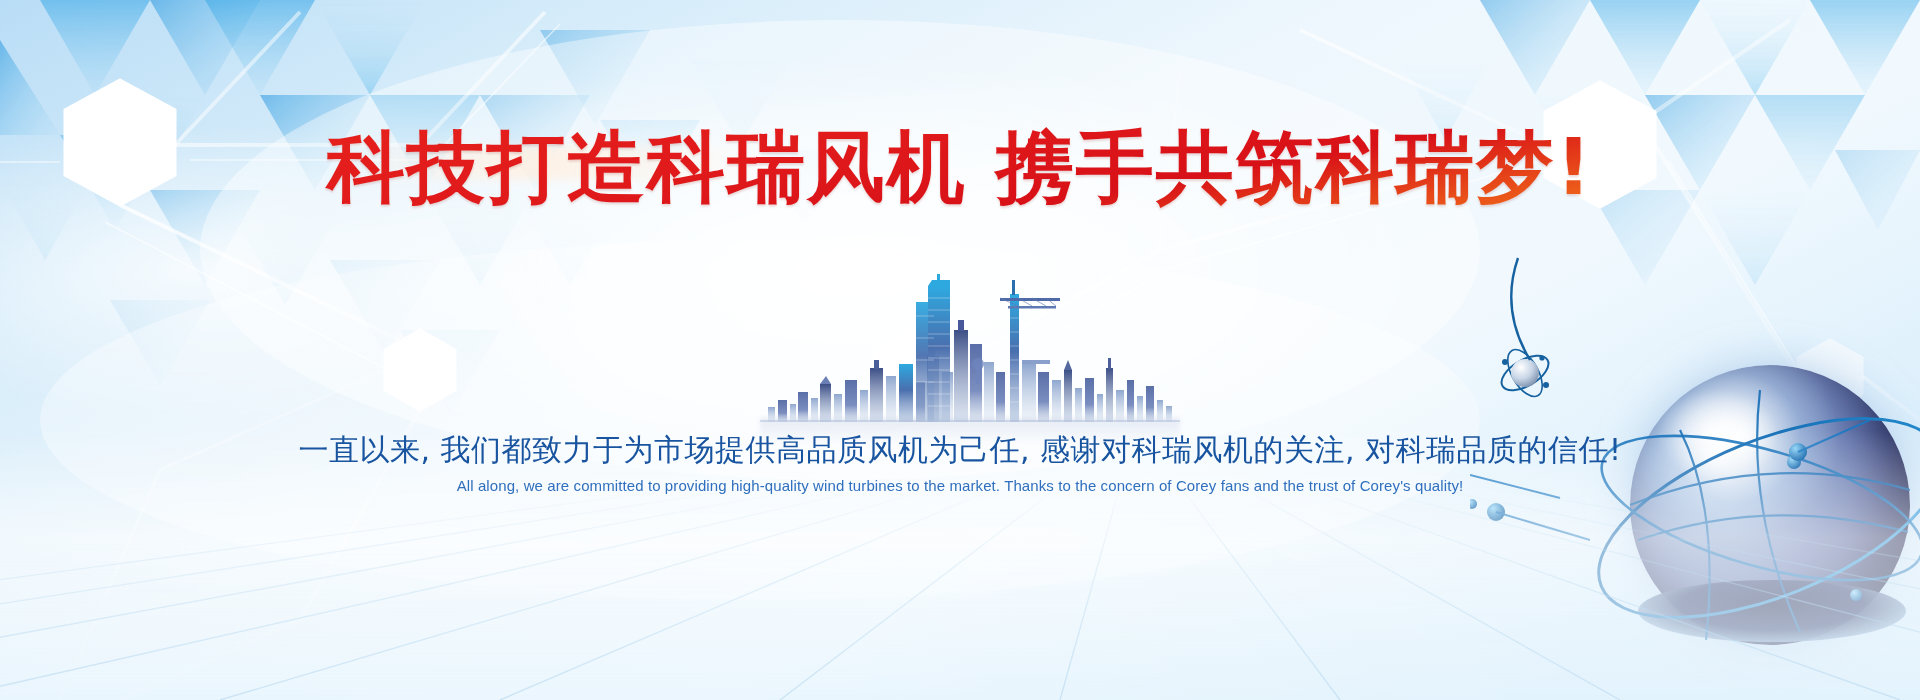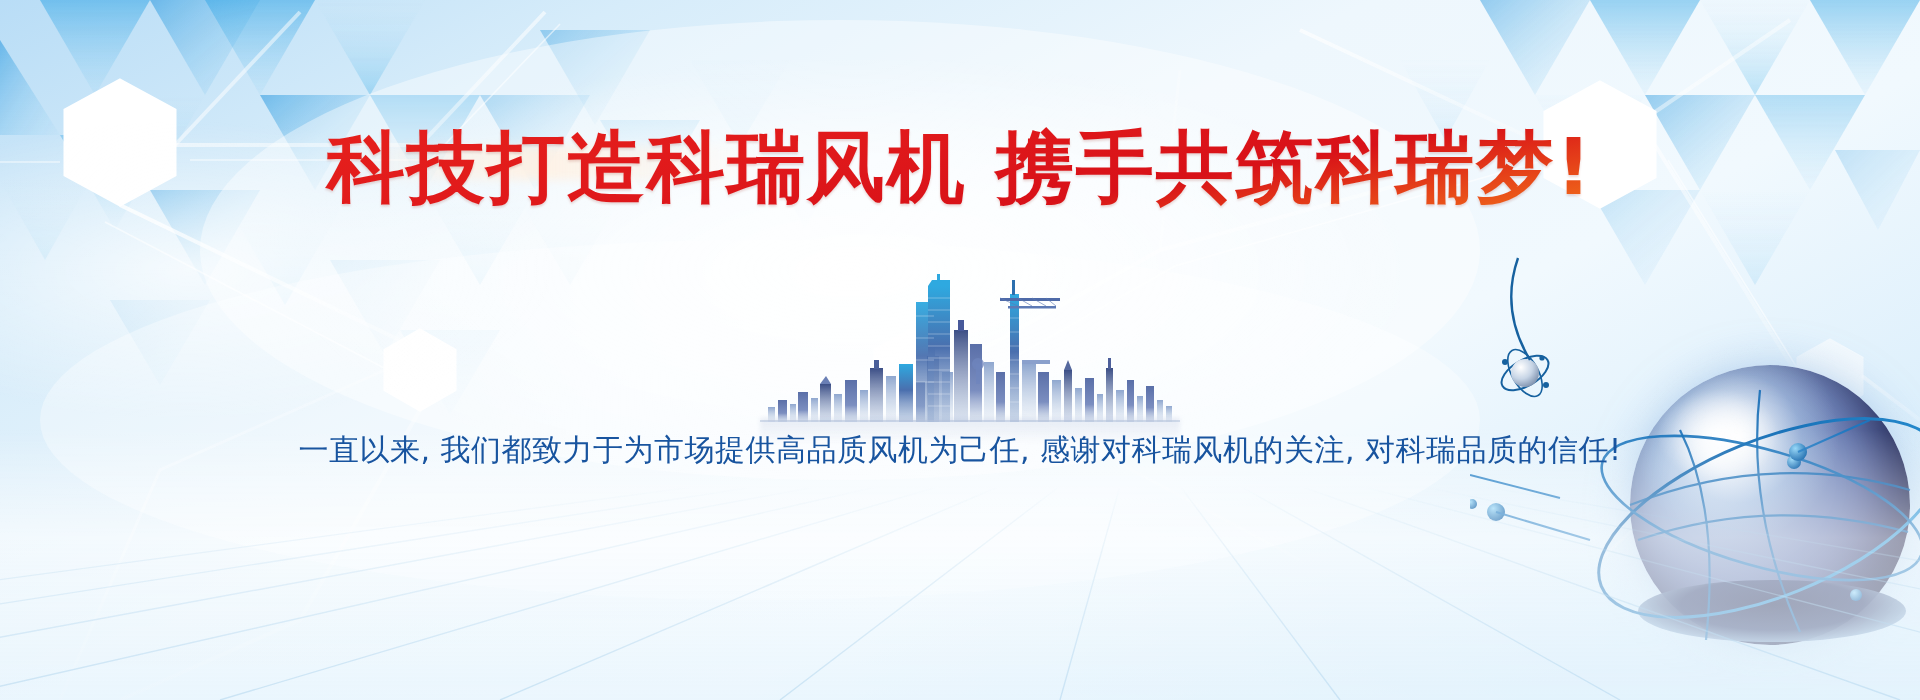--- a/index.html
+++ b/index.html
@@ -440,15 +440,16 @@
       <line x1="0" y1="218" x2="1920" y2="218"></line>
     </g>
   </svg>
 
   <div class="glow-bottom layer"></div>
 
   <div class="content">
     <div class="headline-shadow">科技打造科瑞风机 携手共筑科瑞梦!</div>
     <div class="headline">科技打造科瑞风机 携手共筑科瑞梦!</div>
     <div class="sub-cn">一直以来, 我们都致力于为市场提供高品质风机为己任, 感谢对科瑞风机的关注, 对科瑞品质的信任!</div>
+    <div class="sub-en">All along, we are committed to providing high-quality wind turbines to the market. Thanks to the concern of Corey fans and the trust of Corey's quality!</div>
   </div>
 
 </div>
 
 </body></html>

